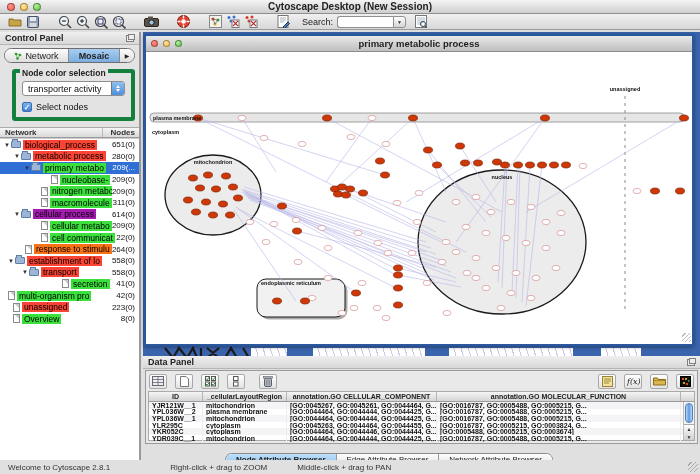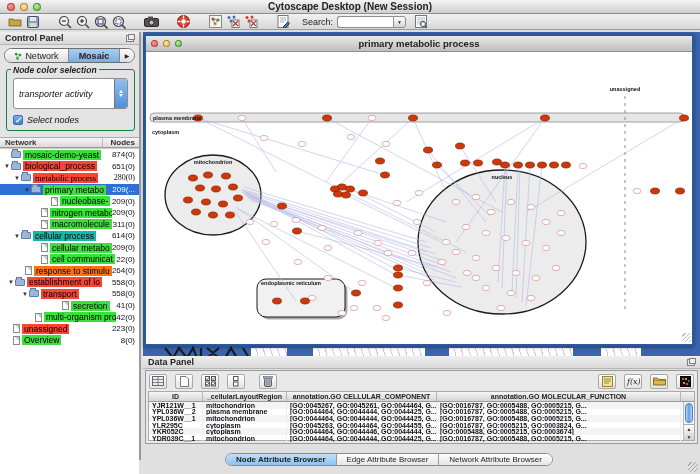--- a/index.html
+++ b/index.html
@@ -41,23 +41,23 @@
   .float-ic { width:8px; height:7px; border:1px solid #7f7f7f; margin-right:5px; position:relative; background:#eee; }
   .float-ic:before { content:""; position:absolute; right:-2px; top:-2px; width:5px; height:4px; border:1px solid #7f7f7f; background:#eee; }
 
   .tabs { display:flex; margin:3px 4px 2px 4px; height:15px; border:1px solid #6e6e6e; border-radius:8px; overflow:hidden; background:#fff; }
   .tab { display:flex; align-items:center; justify-content:center; font-size:9px; color:#222; background:linear-gradient(#fdfdfd,#dedede); border-right:1px solid #8a8a8a; }
   .tab.net { flex:1.25; gap:3px; }
   .tab.sel { flex:1; background:linear-gradient(#a9cdf0,#79aee2); font-weight:bold; }
   .tab.arr { flex:0 0 14px; border-right:none; font-size:6px; color:#222; }
   .net-glyph { width:8px; height:8px; }
 
-  .groupbox { position:relative; margin:6px 4px 0 6px; border:1px solid #15803d; border-radius:3px; padding:8px 6px 5px 6px;font-style:italic; }
+  .groupbox { position:relative; margin:6px 4px 0 12px; border:4px solid #15803d; border-radius:3px; padding:8px 6px 5px 6px; }
   .legend { position:absolute; top:-5px; left:4px; font-size:8.5px; font-weight:bold; color:#222; background:#e3e3e3; padding:0 2px; }
-  .combo { height:31px; border:1px solid #8f8f8f; border-radius:3px; background:#fff; display:flex; align-items:center; overflow:hidden; }
+  .combo { height:15px; border:1px solid #8f8f8f; border-radius:3px; background:#fff; display:flex; align-items:center; overflow:hidden; }
   .combo .cv { flex:1; font-size:9px; padding-left:5px; color:#111; white-space:nowrap; }
   .combo .step { width:13px; align-self:stretch; background:linear-gradient(#8fc0f0,#4f8fdc); display:flex; flex-direction:column; align-items:center; justify-content:center; gap:1px; border-left:1px solid #777; }
   .combo .step i { width:0; height:0; border-left:2.5px solid transparent; border-right:2.5px solid transparent; }
   .combo .step .up { border-bottom:3px solid #fff; } .combo .step .dn { border-top:3px solid #fff; }
   .cbrow { display:flex; align-items:center; gap:4px; margin-top:6px; }
   .cbox { width:10px; height:10px; border-radius:2px; border:1px solid #3a6db4; background:linear-gradient(#7fb2ec,#3f7fd4); color:#fff; font-size:8px; line-height:9px; text-align:center; font-weight:bold; }
   .cblabel { font-size:9px; color:#111; }
 
   .tree-hd { display:flex; margin-top:6px; height:11px; background:linear-gradient(#f6f6f6,#d9d9d9); border-top:1px solid #aaa; border-bottom:1px solid #9a9a9a; font-size:8px; font-weight:bold; color:#333; }
   .tree-hd .c1 { flex:1; padding-left:5px; border-right:1px solid #bbb; }
@@ -269,32 +269,26 @@
           <span class="cbox">✓</span>
           <span class="cblabel">Select nodes</span>
         </div>
       </div>
       <div class="tree-hd">
         <div class="c1">Network</div>
         <div class="c2">Nodes</div>
       </div>
       <div class="tree">
           <div class="tree-row" style="padding-left: 3px;">
-            <span class="tri"></span>
-            <span class="ic-folder"></span>
-            <span class="chip" style="background: rgb(60, 224, 60);">mosaic-demo-yeast</span>
-            <span class="count">874(0)</span>
-          </div>
-          <div class="tree-row" style="padding-left: 3px;">
             <span class="tri">▼</span>
             <span class="ic-folder"></span>
             <span class="chip" style="background: rgb(251, 68, 51);">biological_process</span>
             <span class="count">651(0)</span>
           </div>
-          <div class="tree-row" style="padding-left: 13px; font-family: Liberation Serif, serif;">
+          <div class="tree-row" style="padding-left: 13px;">
             <span class="tri">▼</span>
             <span class="ic-folder"></span>
             <span class="chip" style="background: rgb(251, 68, 51);">metabolic process</span>
             <span class="count">280(0)</span>
           </div>
           <div class="tree-row selected" style="padding-left: 23px;">
             <span class="tri">▼</span>
             <span class="ic-folder"></span>
             <span class="chip" style="background: rgb(60, 224, 60);">primary metabo</span>
             <span class="count">209(...</span>
@@ -313,21 +307,21 @@
           </div>
           <div class="tree-row" style="padding-left: 33px;">
             <span class="tri"></span>
             <span class="ic-file"></span>
             <span class="chip" style="background: rgb(60, 224, 60);">macromolecule</span>
             <span class="count">311(0)</span>
           </div>
           <div class="tree-row" style="padding-left: 13px;">
             <span class="tri">▼</span>
             <span class="ic-folder"></span>
-            <span class="chip" style="background: #14b8a6;">cellular process</span>
+            <span class="chip" style="background: #a21caf;">cellular process</span>
             <span class="count">614(0)</span>
           </div>
           <div class="tree-row" style="padding-left: 33px;">
             <span class="tri"></span>
             <span class="ic-file"></span>
             <span class="chip" style="background: rgb(60, 224, 60);">cellular metabo</span>
             <span class="count">209(0)</span>
           </div>
           <div class="tree-row" style="padding-left: 33px;">
             <span class="tri"></span>
@@ -352,21 +346,21 @@
             <span class="ic-folder"></span>
             <span class="chip" style="background: rgb(251, 68, 51);">transport</span>
             <span class="count">558(0)</span>
           </div>
           <div class="tree-row" style="padding-left: 54px;">
             <span class="tri"></span>
             <span class="ic-file"></span>
             <span class="chip" style="background: rgb(60, 224, 60);">secretion</span>
             <span class="count">41(0)</span>
           </div>
-          <div class="tree-row" style="padding-left: 27px; align-items: center;">
+          <div class="tree-row" style=" align-items: center;">
             <span class="tri"></span>
             <span class="ic-file"></span>
             <span class="chip" style="background: rgb(60, 224, 60);">multi-organism pro</span>
             <span class="count">42(0)</span>
           </div>
           <div class="tree-row" style="padding-left: 5px;">
             <span class="tri"></span>
             <span class="ic-file"></span>
             <span class="chip" style="background: rgb(251, 68, 51);">unassigned</span>
             <span class="count">223(0)</span>
@@ -689,14 +683,19 @@
         </div>
         <div class="dtabs" id="dtabs">
             <div class="dtab sel">Node Attribute Browser</div>
             <div class="dtab">Edge Attribute Browser</div>
             <div class="dtab">Network Attribute Browser</div>
           </div>
       </div>
     </div>
   </div>
 
+  <div class="statusbar">
+    <span class="s1">Welcome to Cytoscape 2.8.1</span>
+    <span class="s2">Right-click + drag to ZOOM</span>
+    <span class="s3">Middle-click + drag to PAN</span>
+  </div>
   <div class="grip"></div>
 </div>
 
 </body></html>

